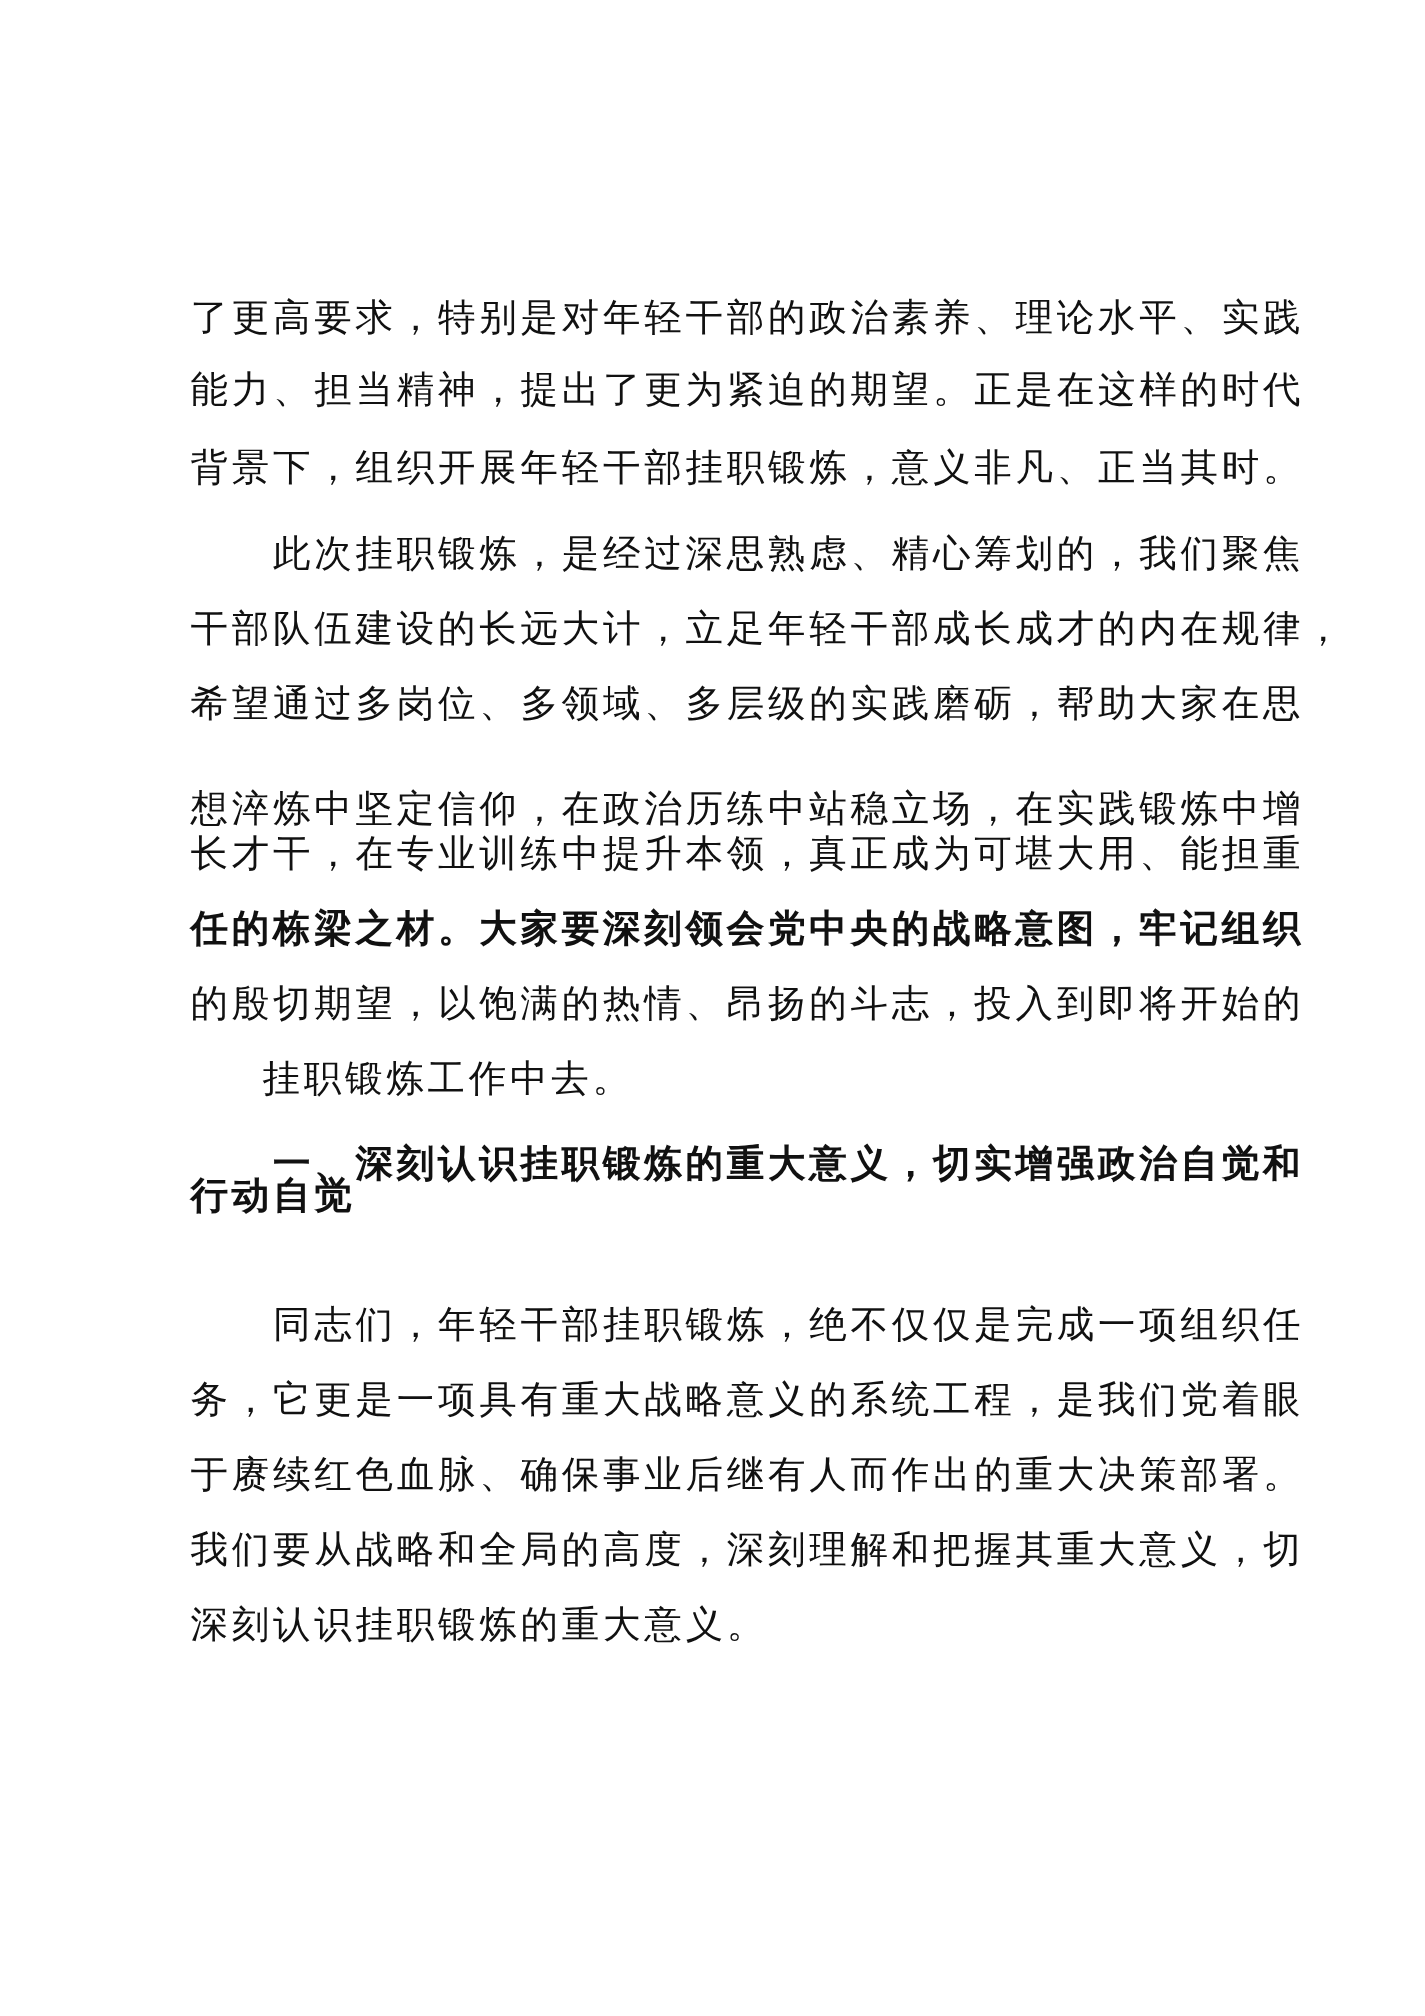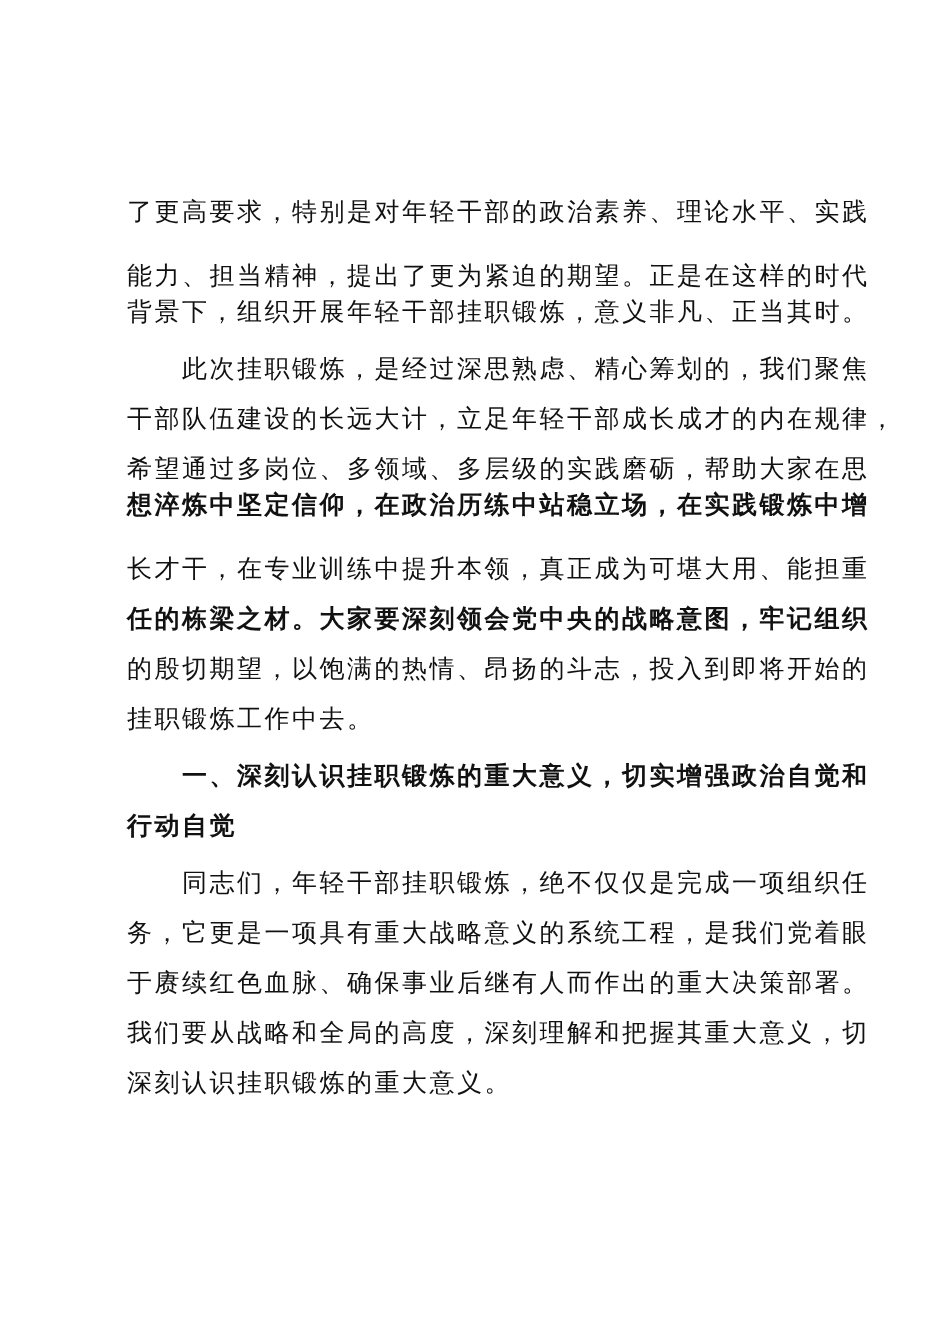--- a/index.html
+++ b/index.html
@@ -36,38 +36,38 @@
       font-weight: bold;
     }
   </style>
 </head>
 <body>
 
 <div class="page">
 
   <div>
     <div class="line" style="top:187px;">了更高要求，特别是对年轻干部的政治素养、理论水平、实践</div>
-    <div class="line" style="top:251px;">能力、担当精神，提出了更为紧迫的期望。正是在这样的时代</div>
+    <div class="line" style="top:235px;">能力、担当精神，提出了更为紧迫的期望。正是在这样的时代</div>
     <div class="line" style="top:287px;">背景下，组织开展年轻干部挂职锻炼，意义非凡、正当其时。</div>
   </div>
 
   <div>
     <div class="line" style="top:344px;">　　此次挂职锻炼，是经过深思熟虑、精心筹划的，我们聚焦</div>
     <div class="line" style="top:394px;">干部队伍建设的长远大计，立足年轻干部成长成才的内在规律，</div>
     <div class="line" style="top:444px;">希望通过多岗位、多领域、多层级的实践磨砺，帮助大家在思</div>
-    <div class="line" style="top:480px;font-weight:bold;">想淬炼中坚定信仰，在政治历练中站稳立场，在实践锻炼中增</div>
+    <div class="line" style="top:514px;">想淬炼中坚定信仰，在政治历练中站稳立场，在实践锻炼中增</div>
     <div class="line" style="top:544px;">长才干，在专业训练中提升本领，真正成为可堪大用、能担重</div>
     <div class="line" style="top:594px;font-weight:bold;">任的栋梁之材。大家要深刻领会党中央的战略意图，牢记组织</div>
     <div class="line" style="top:644px;">的殷切期望，以饱满的热情、昂扬的斗志，投入到即将开始的</div>
-    <div class="line" style="top:694px;">挂职锻炼工作中去。</div>
+    <div class="line" style="top:694px;margin-left:48px;">挂职锻炼工作中去。</div>
   </div>
 
   <div>
     <div class="line bold" style="top:751px;">　　一、深刻认识挂职锻炼的重大意义，切实增强政治自觉和</div>
-    <div class="line bold" style="top:801px;">行动自觉</div>
+    <div class="line bold" style="top:772px;">行动自觉</div>
   </div>
 
   <div>
     <div class="line" style="top:858px;">　　同志们，年轻干部挂职锻炼，绝不仅仅是完成一项组织任</div>
     <div class="line" style="top:908px;">务，它更是一项具有重大战略意义的系统工程，是我们党着眼</div>
     <div class="line" style="top:958px;text-align:center;">于赓续红色血脉、确保事业后继有人而作出的重大决策部署。</div>
     <div class="line" style="top:1008px;">我们要从战略和全局的高度，深刻理解和把握其重大意义，切</div>
     <div class="line" style="top:1058px;">深刻认识挂职锻炼的重大意义。</div>
   </div>
 

